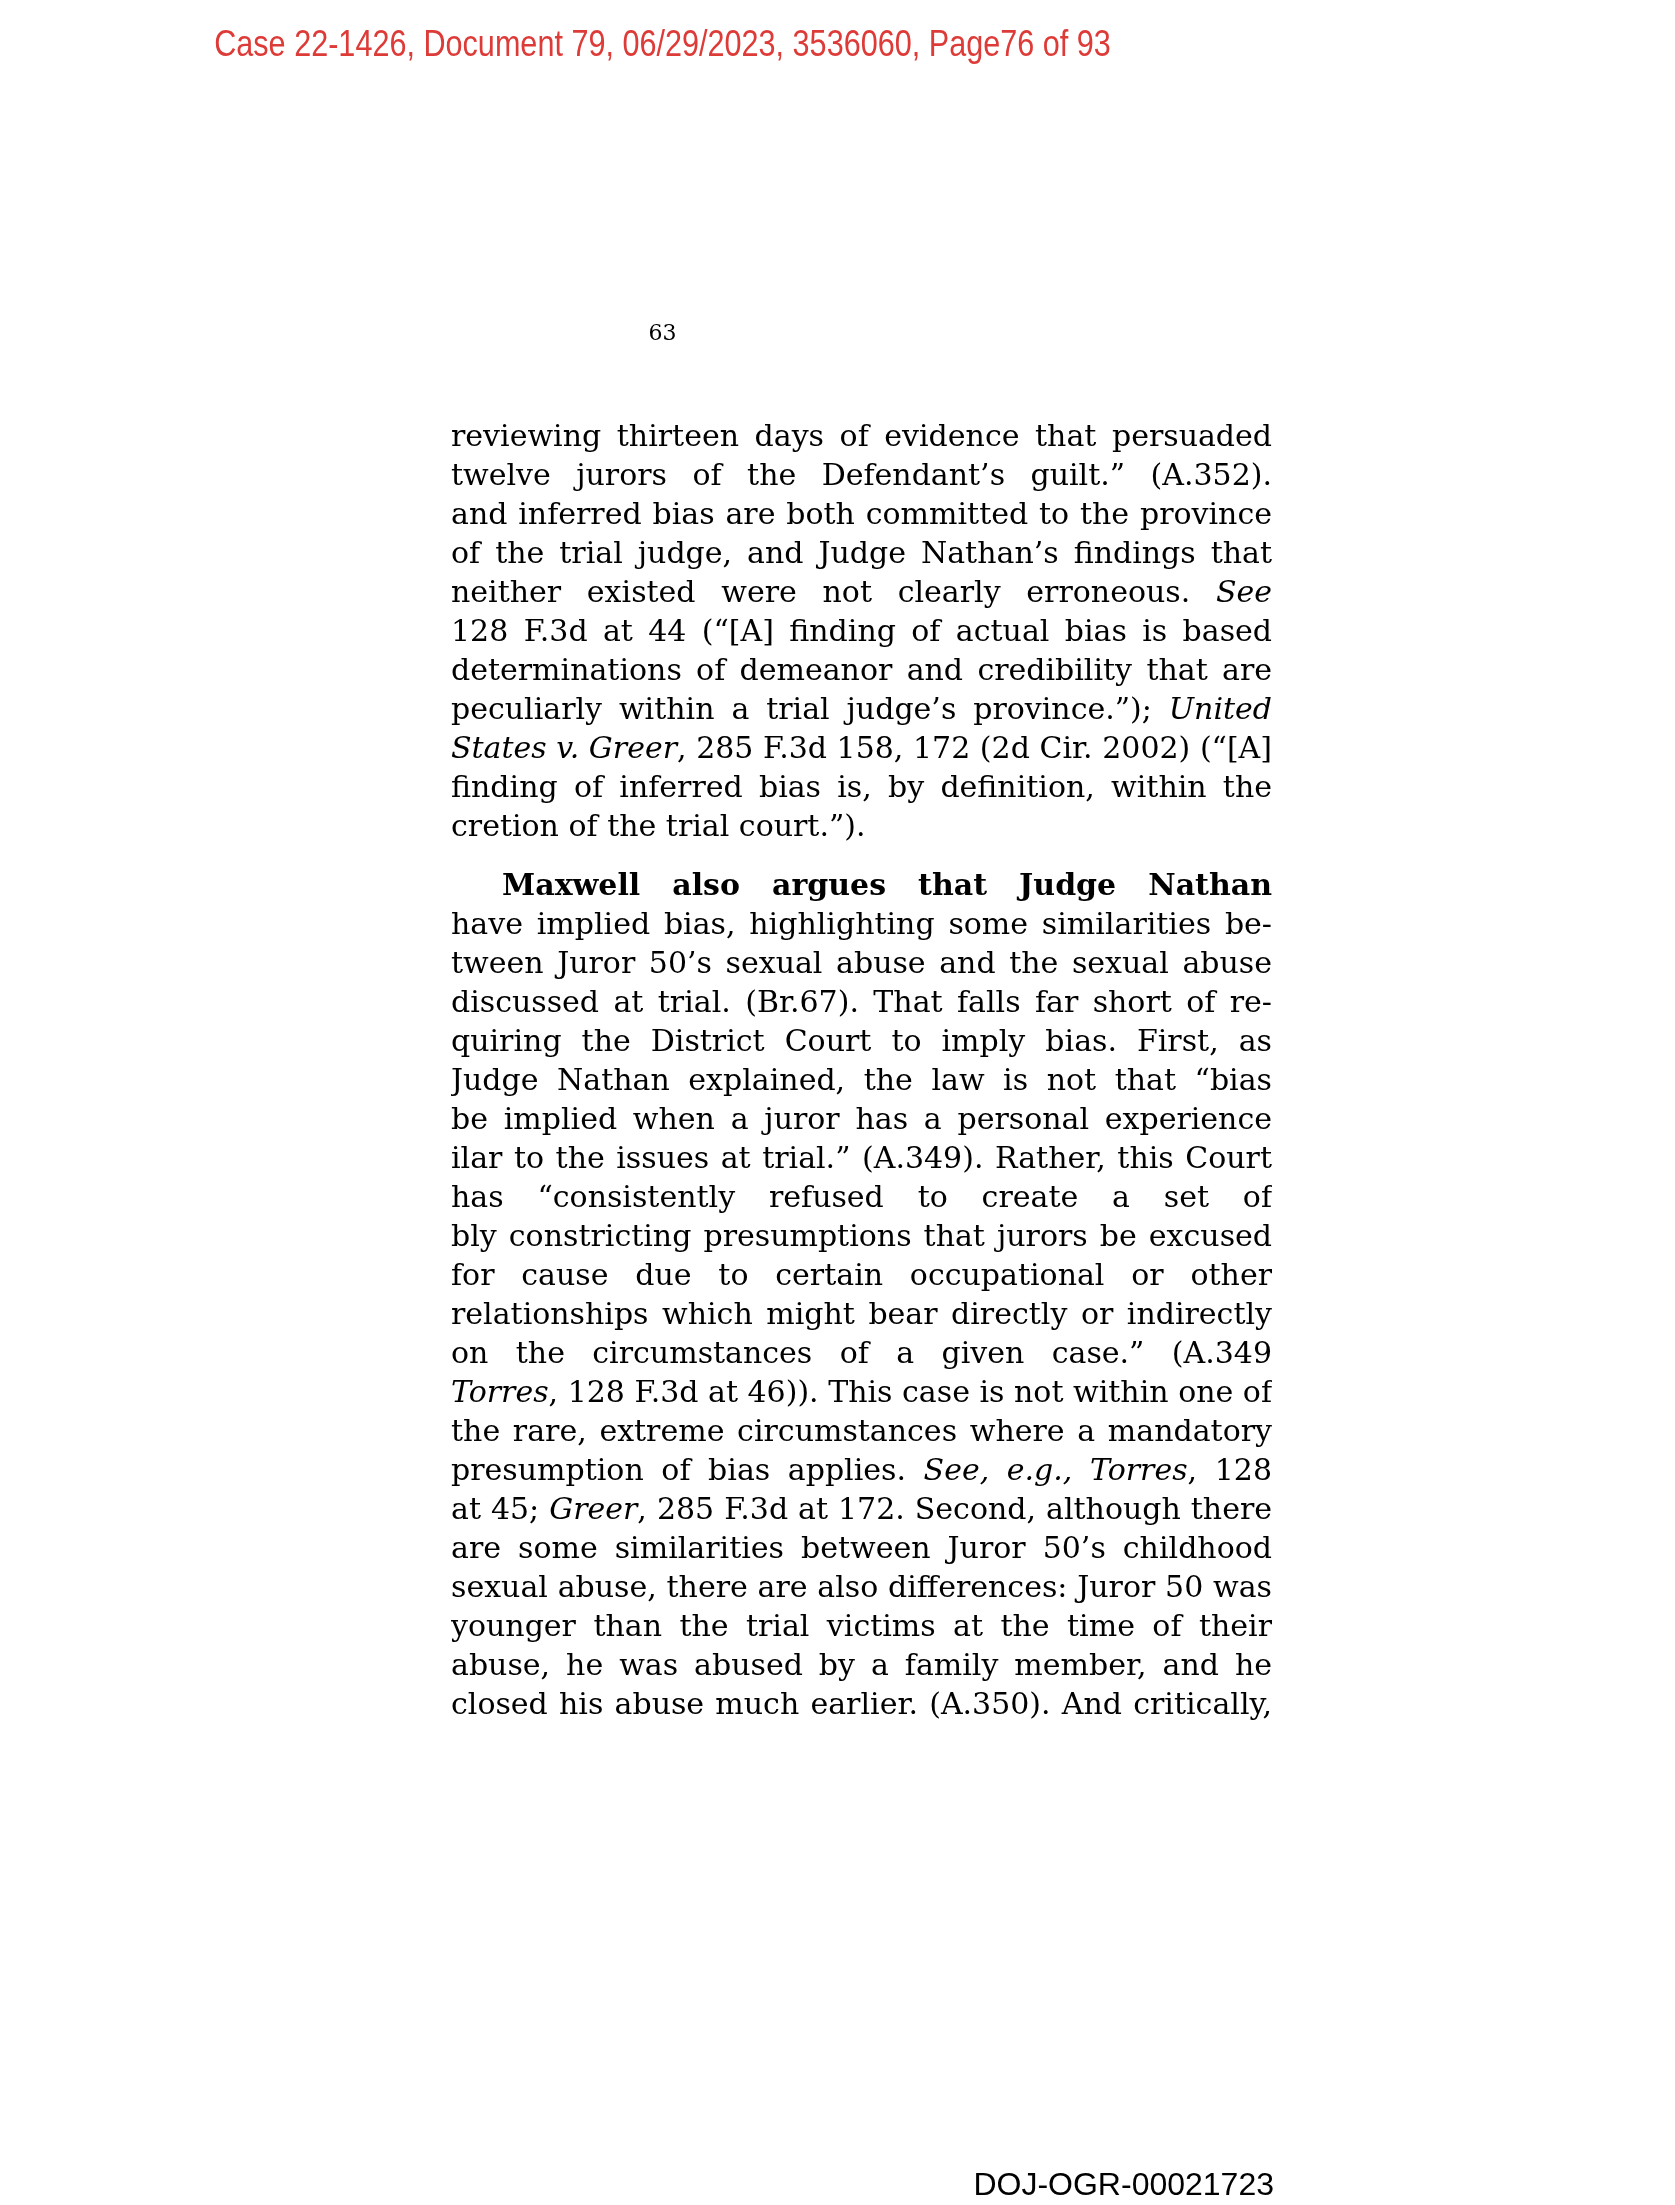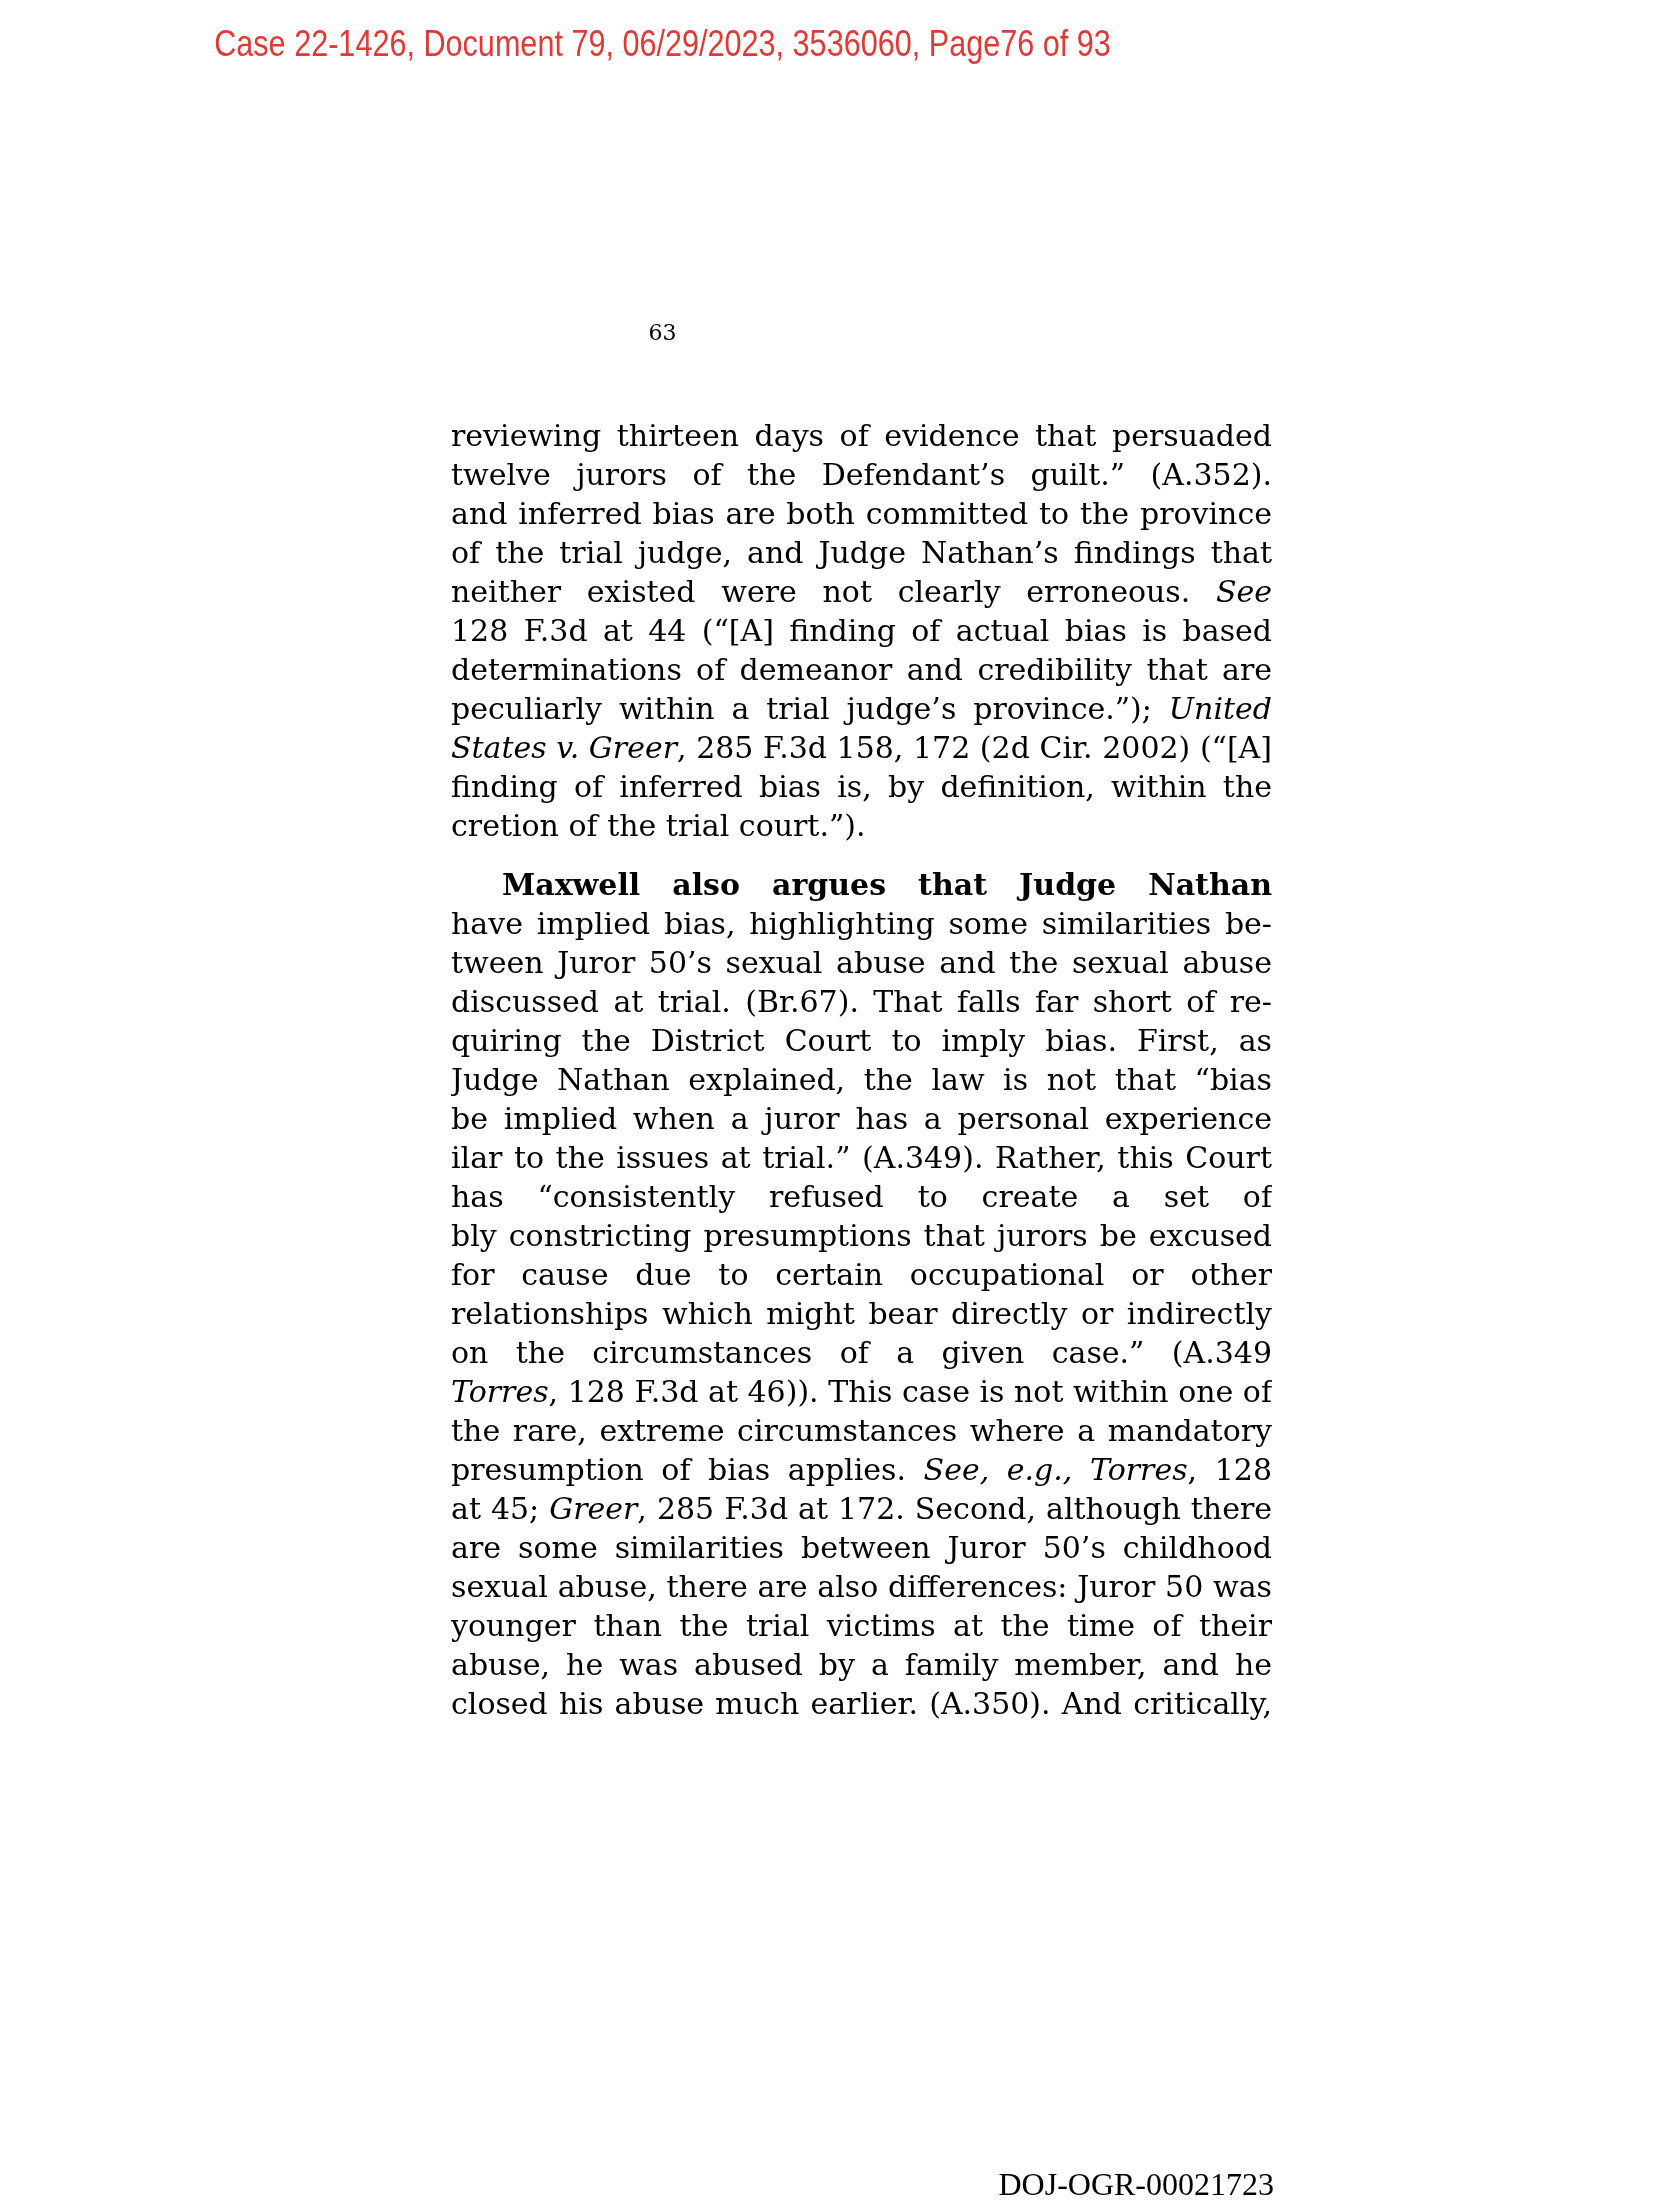--- a/index.html
+++ b/index.html
@@ -53,21 +53,21 @@
     white-space: normal;
     overflow: hidden;
   }
   .text-line.no-just { text-align-last: auto; }
   .text-line.indent { text-indent: 51px; font-weight: bold; }
   .text-line i { font-style: italic; }
   .bates {
     position: absolute;
     top: 2167px;
     right: 51px;
-    font-family: Liberation Serif, serif;
+    font-family: Liberation Sans, sans-serif;
     font-size: 32px;
     line-height: 34px;
     white-space: nowrap;
   }
 </style>
 </head>
 <body>
 
 <div class="page" style="color: rgb(0, 0, 0);">
   <div class="stamp" style="color: rgb(221, 59, 56);">Case 22-1426, Document 79, 06/29/2023, 3536060, Page76 of 93</div>

